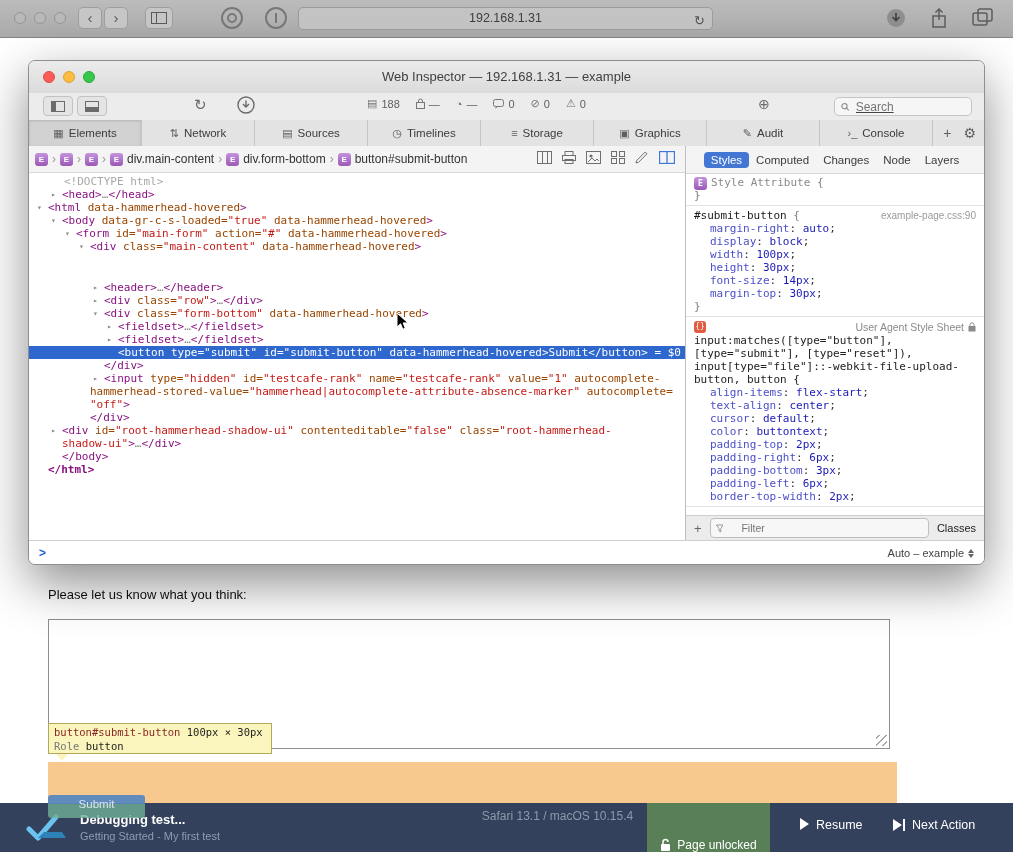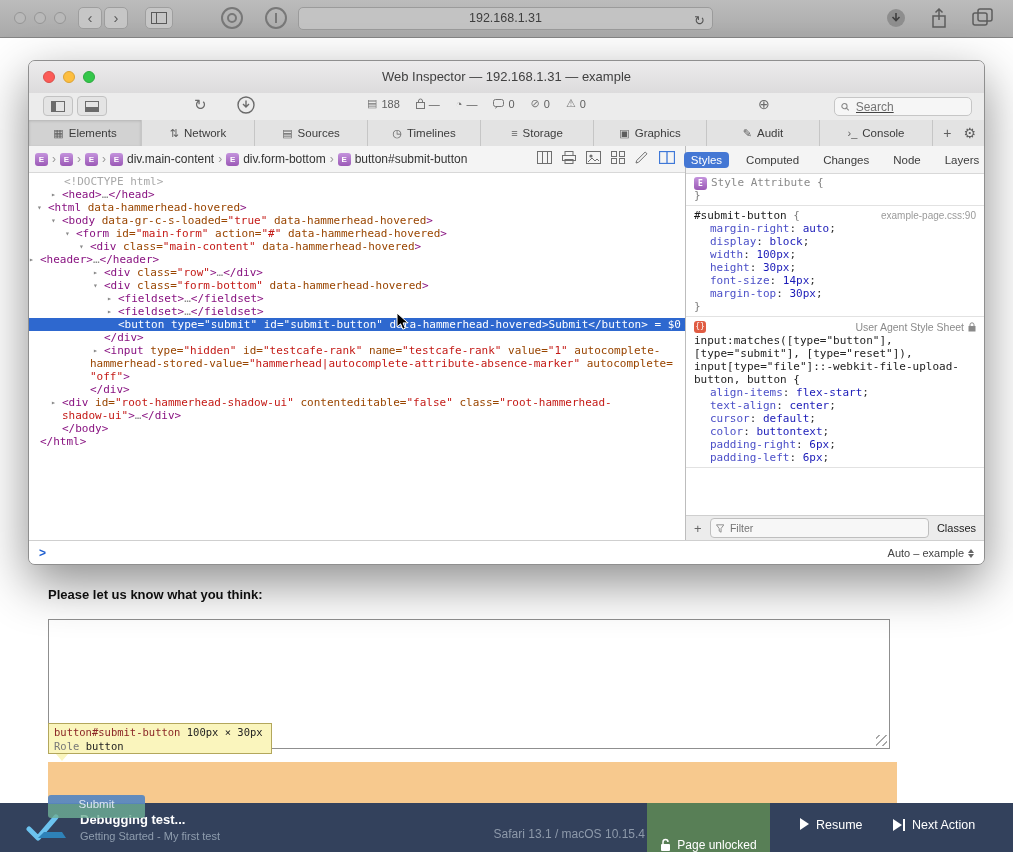--- a/index.html
+++ b/index.html
@@ -62,21 +62,21 @@
   #dom-tree{left:0;top:27px;width:100%;height:367px;overflow:hidden;font-size:11px;line-height:13px;padding-top:2px;}
   .trow{white-space:pre;height:13px;}
   .trow .arrow{display:inline-block;width:11px;color:#8a8a8a;font-size:8px;vertical-align:top;}
   .c-doc{color:#a8a8a8;} .c-tag{color:#881280;} .c-attr{color:#994500;} .c-val{color:#c41a16;}
   .c-dim{color:#888;} .c-plain{color:#222;}
   .trow.sel{background:#2e68cf;}
   .trow.sel span{color:#fff !important;}
 
   #right-pane{left:657px;top:0;width:298px;height:394px;background:#fff;}
   #side-tabs{left:0;top:0;width:100%;height:27px;background:#f4f4f4;border-bottom:1px solid #d8d8d8;
-    display:flex;align-items:center;justify-content:center;gap:10px;font-size:11.5px;color:#3c3c3c;}
+    display:flex;align-items:center;justify-content:center;font-size:11.5px;color:#3c3c3c;}
   .stab{padding:2px 7px;border-radius:4px;}
   .stab.active{background:#4477d4;color:#fff;}
   #styles-content{left:0;top:27px;width:100%;height:342px;overflow:hidden;font-size:11px;line-height:13px;}
   .sec{border-bottom:1px solid #e2e2e2;padding:3px 8px;}
   .srow{height:13px;white-space:pre;}
   .brace{color:#808080;}
   .gray-label{color:#8a8a8a;}
   .sel-text{color:#1a1a1a;}
   .src-link{float:right;color:#9a9a9a;font-size:10px;font-family:"Liberation Sans",sans-serif;text-decoration:none;}
   .prow{padding-left:16px;height:13px;white-space:pre;}
@@ -84,54 +84,54 @@
   .uahead{display:flex;justify-content:flex-end;align-items:center;gap:4px;height:14px;position:relative;color:#8a8a8a;
     font-family:"Liberation Sans",sans-serif;font-size:10.5px;}
   .uaicon{position:absolute;left:0;top:1px;width:12px;height:12px;border-radius:3px;background:#e05c43;color:#fff;
     font-size:8px;text-align:center;line-height:12px;font-family:"DejaVu Sans Mono",monospace;}
   .selline{color:#222;height:13px;white-space:pre;}
 
   #filter-bar{left:0;top:369px;width:100%;height:25px;background:#ececec;border-top:1px solid #cfcfcf;
     display:flex;align-items:center;gap:8px;padding:0 8px;box-sizing:border-box;}
   #filter-plus{color:#666;font-size:13px;}
   #filter-field{flex:1;height:17px;background:#f7f7f7;border:1px solid #bfbfbf;border-radius:4px;
-    display:flex;align-items:center;gap:4px;padding:9px 5px;box-sizing:border-box;}
+    display:flex;align-items:center;gap:16px;padding:9px 5px;box-sizing:border-box;}
   #filter-field input{border:none;outline:none;background:transparent;width:100%;font-size:10.5px;color:#444;
     font-family:"Liberation Sans",sans-serif;}
   #classes-btn{font-size:11px;color:#222;}
 
   #console-bar{left:0;top:479px;width:955px;height:25px;background:#fff;border-top:1px solid #cfcfcf;
     display:flex;align-items:center;padding:0 10px;box-sizing:border-box;}
   #console-prompt{color:#2160d0;font-weight:bold;font-size:12px;}
   #context-picker{margin-left:auto;color:#444;font-size:11px;display:flex;align-items:center;gap:4px;}
   .updown{display:inline-flex;flex-direction:column;gap:1px;}
   .updown i{display:block;width:0;height:0;border-left:3px solid transparent;border-right:3px solid transparent;}
   .updown .up{border-bottom:4px solid #666;}
   .updown .dn{border-top:4px solid #666;}
 
   
-  #page-heading{left:48px;top:587px;font-size:13px;font-weight:bold;color:#111;}
+  #page-heading{left:48px;top:587px;font-size:13px;font-weight:normal;color:#111;}
   #feedback-textarea{left:48px;top:619px;width:842px;height:130px;background:#fff;border:1px solid #8f8f8f;box-sizing:border-box;}
   #resize-grip{right:2px;bottom:2px;width:11px;height:11px;position:absolute;
     background:repeating-linear-gradient(135deg,transparent 0 2px,#a8a8a8 2px 3px,transparent 3px 5px);}
   #el-tooltip{left:48px;top:723px;width:224px;height:31px;background:#faf5bd;border:1px solid #b3a75c;
     box-sizing:border-box;font-size:10.5px;line-height:14px;padding:1px 5px;z-index:8;}
   #tooltip-caret{left:56px;top:754px;width:0;height:0;border-left:6px solid transparent;border-right:6px solid transparent;
     border-top:7px solid #faf5bd;z-index:8;}
   .tt-selector{color:#8a2525;} .tt-size{color:#222;} .tt-dim-label{color:#777;} .tt-val{color:#222;}
   #margin-overlay{left:48px;top:762px;width:849px;height:41px;background:rgba(246,193,126,.88);z-index:5;}
   #submit-overlay{left:48px;top:795px;width:97px;height:23px;z-index:40;border-radius:3px;
     background:linear-gradient(rgba(90,136,192,.95) 0 9px,rgba(110,175,150,.8) 9px 100%);
     color:#dce6f2;font-size:11.5px;text-align:center;line-height:18px;}
 
   
   #footer{left:0;top:803px;width:1013px;height:49px;background:#33415c;z-index:10;color:#fff;}
   #tc-title{left:80px;top:9px;font-size:13px;font-weight:bold;color:#fff;}
   #tc-subtitle{left:80px;top:27px;font-size:11px;color:#8f9dae;}
-  #tc-env{left:470px;top:24px;width:175px;font-size:12px;color:#8d99aa;text-align:right;}
+  #tc-env{left:470px;top:6px;width:175px;font-size:12px;color:#8d99aa;text-align:center;}
   #unlock-highlight{left:647px;top:0;width:123px;height:49px;background:rgba(126,190,80,.5);
     display:flex;align-items:flex-end;justify-content:center;gap:6px;font-size:12px;color:#fff;}
   #resume-btn{left:800px;top:15px;display:flex;align-items:flex-start;gap:7px;font-size:12.5px;color:#fff;}
   #next-btn{left:893px;top:15px;display:flex;align-items:center;gap:7px;font-size:12.5px;color:#fff;text-align:right;}
   .play-tri{width:0;height:0;border-top:6px solid transparent;border-bottom:6px solid transparent;border-left:9px solid #fff;}
   .next-ic{display:flex;align-items:center;gap:1px;}
   .next-bar{width:2px;height:12px;background:#fff;}
 
   #mouse-cursor{left:396px;top:312px;z-index:60;}
 
@@ -409,35 +409,35 @@
             <line x1="8" y1="0" x2="8" y2="13" stroke="#3f78d8" stroke-width="1.3"></line>
           </svg>
       </div>
       <div id="dom-tree" class="abs mono">
           <div class="trow" style="padding-left: 24px;"><span class="arrow"></span><span class="c-doc">&lt;!DOCTYPE html&gt;</span></div>
           <div class="trow" style="padding-left: 22px;"><span class="arrow">▸</span><span class="c-tag">&lt;head&gt;</span><span class="c-dim">…</span><span class="c-tag">&lt;/head&gt;</span></div>
           <div class="trow" style="padding-left: 8px;"><span class="arrow">▾</span><span class="c-tag">&lt;html</span><span class="c-attr"> data-hammerhead-hovered</span><span class="c-tag">&gt;</span></div>
           <div class="trow" style="padding-left: 22px;"><span class="arrow">▾</span><span class="c-tag">&lt;body</span><span class="c-attr"> data-gr-c-s-loaded=</span><span class="c-val">"true"</span><span class="c-attr"> data-hammerhead-hovered</span><span class="c-tag">&gt;</span></div>
           <div class="trow" style="padding-left: 36px;"><span class="arrow">▾</span><span class="c-tag">&lt;form</span><span class="c-attr"> id=</span><span class="c-val">"main-form"</span><span class="c-attr"> action=</span><span class="c-val">"#"</span><span class="c-attr"> data-hammerhead-hovered</span><span class="c-tag">&gt;</span></div>
           <div class="trow" style="padding-left: 50px;"><span class="arrow">▾</span><span class="c-tag">&lt;div</span><span class="c-attr"> class=</span><span class="c-val">"main-content"</span><span class="c-attr"> data-hammerhead-hovered</span><span class="c-tag">&gt;</span></div>
-          <div class="trow" style=""><span class="arrow">▸</span><span class="c-tag">&lt;header&gt;</span><span class="c-dim">…</span><span class="c-tag">&lt;/header&gt;</span></div>
+          <div class="trow" style="padding-left: 64px; margin-top: 28px;"><span class="arrow">▸</span><span class="c-tag">&lt;header&gt;</span><span class="c-dim">…</span><span class="c-tag">&lt;/header&gt;</span></div>
           <div class="trow" style="padding-left: 64px;"><span class="arrow">▸</span><span class="c-tag">&lt;div</span><span class="c-attr"> class=</span><span class="c-val">"row"</span><span class="c-tag">&gt;</span><span class="c-dim">…</span><span class="c-tag">&lt;/div&gt;</span></div>
           <div class="trow" style="padding-left: 64px;"><span class="arrow">▾</span><span class="c-tag">&lt;div</span><span class="c-attr"> class=</span><span class="c-val">"form-bottom"</span><span class="c-attr"> data-hammerhead-hovered</span><span class="c-tag">&gt;</span></div>
           <div class="trow" style="padding-left: 78px;"><span class="arrow">▸</span><span class="c-tag">&lt;fieldset&gt;</span><span class="c-dim">…</span><span class="c-tag">&lt;/fieldset&gt;</span></div>
           <div class="trow" style="padding-left: 78px;"><span class="arrow">▸</span><span class="c-tag">&lt;fieldset&gt;</span><span class="c-dim">…</span><span class="c-tag">&lt;/fieldset&gt;</span></div>
           <div class="trow sel" style="padding-left: 78px;"><span class="arrow"></span><span class="c-tag">&lt;button</span><span class="c-attr"> type=</span><span class="c-val">"submit"</span><span class="c-attr"> id=</span><span class="c-val">"submit-button"</span><span class="c-attr"> data-hammerhead-hovered</span><span class="c-tag">&gt;</span><span class="c-plain">Submit</span><span class="c-tag">&lt;/button&gt;</span><span class="c-plain"> = $0</span></div>
           <div class="trow" style="padding-left: 64px;"><span class="arrow"></span><span class="c-tag">&lt;/div&gt;</span></div>
           <div class="trow" style="padding-left: 64px;"><span class="arrow">▸</span><span class="c-tag">&lt;input</span><span class="c-attr"> type=</span><span class="c-val">"hidden"</span><span class="c-attr"> id=</span><span class="c-val">"testcafe-rank"</span><span class="c-attr"> name=</span><span class="c-val">"testcafe-rank"</span><span class="c-attr"> value=</span><span class="c-val">"1"</span><span class="c-attr"> autocomplete-</span></div>
           <div class="trow" style="padding-left: 50px;"><span class="arrow"></span><span class="c-attr">hammerhead-stored-value=</span><span class="c-val">"hammerhead|autocomplete-attribute-absence-marker"</span><span class="c-attr"> autocomplete=</span></div>
           <div class="trow" style="padding-left: 50px;"><span class="arrow"></span><span class="c-val">"off"</span><span class="c-tag">&gt;</span></div>
           <div class="trow" style="padding-left: 50px;"><span class="arrow"></span><span class="c-tag">&lt;/div&gt;</span></div>
           <div class="trow" style="padding-left: 22px;"><span class="arrow">▸</span><span class="c-tag">&lt;div</span><span class="c-attr"> id=</span><span class="c-val">"root-hammerhead-shadow-ui"</span><span class="c-attr"> contenteditable=</span><span class="c-val">"false"</span><span class="c-attr"> class=</span><span class="c-val">"root-hammerhead-</span></div>
           <div class="trow" style="padding-left: 22px;"><span class="arrow"></span><span class="c-val">shadow-ui"</span><span class="c-tag">&gt;</span><span class="c-dim">…</span><span class="c-tag">&lt;/div&gt;</span></div>
           <div class="trow" style="padding-left: 22px;"><span class="arrow"></span><span class="c-tag">&lt;/body&gt;</span></div>
-          <div class="trow" style=""><span class="arrow"></span><span class="c-tag">&lt;/html&gt;</span></div>
+          <div class="trow" style="padding-left: 8px; font-weight: bold;"><span class="arrow"></span><span class="c-tag">&lt;/html&gt;</span></div>
         </div>
     </div>
 
     <div id="right-pane" class="abs">
       <div id="side-tabs" class="abs">
           <span class="stab active">Styles</span>
           <span class="stab">Computed</span>
           <span class="stab">Changes</span>
           <span class="stab">Node</span>
           <span class="stab">Layers</span>
@@ -467,22 +467,25 @@
               </svg>
             </div>
             <div class="selline">input:matches([type="button"],</div>
             <div class="selline">[type="submit"], [type="reset"]),</div>
             <div class="selline">input[type="file"]::-webkit-file-upload-</div>
             <div class="selline">button, button {</div>
             <div class="prow"><span class="pname">align-items</span><span class="punct">: </span><span class="pval">flex-start</span><span class="punct">;</span></div>
             <div class="prow"><span class="pname">text-align</span><span class="punct">: </span><span class="pval">center</span><span class="punct">;</span></div>
             <div class="prow"><span class="pname">cursor</span><span class="punct">: </span><span class="pval">default</span><span class="punct">;</span></div>
             <div class="prow"><span class="pname">color</span><span class="punct">: </span><span class="pval">buttontext</span><span class="punct">;</span></div>
+            <div class="prow"><span class="pname">padding-top</span><span class="punct">: </span><span class="pval">2px</span><span class="punct">;</span></div>
             <div class="prow"><span class="pname">padding-right</span><span class="punct">: </span><span class="pval">6px</span><span class="punct">;</span></div>
+            <div class="prow"><span class="pname">padding-bottom</span><span class="punct">: </span><span class="pval">3px</span><span class="punct">;</span></div>
             <div class="prow"><span class="pname">padding-left</span><span class="punct">: </span><span class="pval">6px</span><span class="punct">;</span></div>
+            <div class="prow"><span class="pname">border-top-width</span><span class="punct">: </span><span class="pval">2px</span><span class="punct">;</span></div>
           </div>
         </div>
       <div id="filter-bar" class="abs">
         <span id="filter-plus">+</span>
         <div id="filter-field">
           <svg width="9" height="9" viewBox="0 0 9 9">
               <path d="M0.5 0.5h8L5.5 4.5v4l-2-1.2V4.5z" fill="none" stroke="#8a8a8a"></path>
             </svg>
           <input placeholder="Filter" style="">
         </div>

